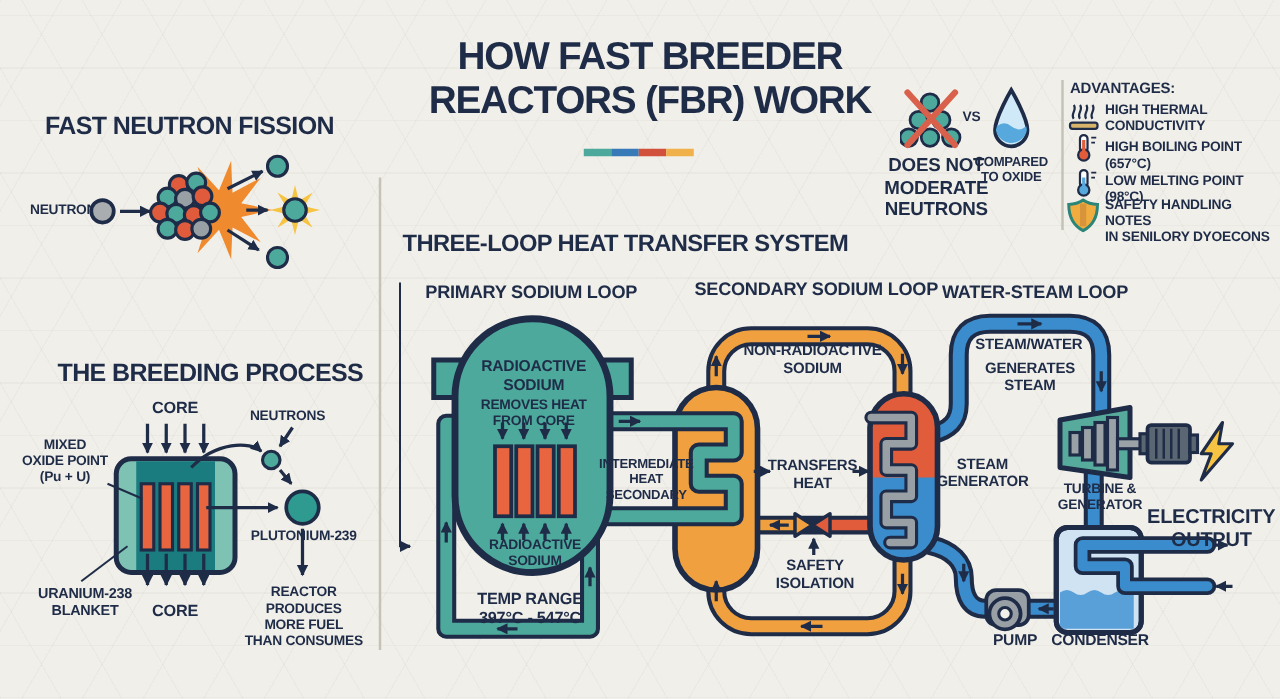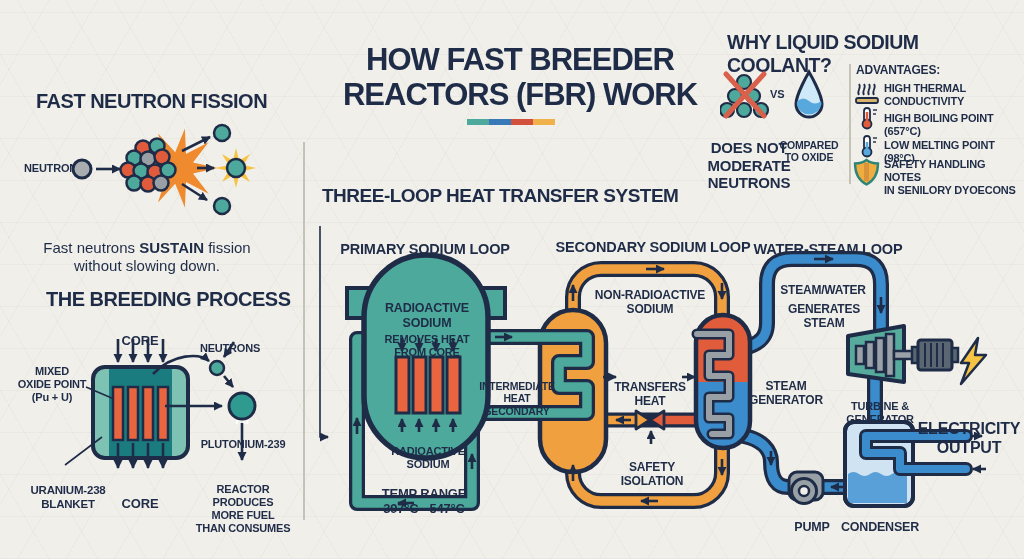--- a/index.html
+++ b/index.html
@@ -9,21 +9,21 @@
     background-image:
       repeating-linear-gradient(0deg, rgba(120,118,108,0.05) 0 1px, transparent 1px 42px),
       repeating-linear-gradient(60deg, rgba(120,118,108,0.05) 0 1px, transparent 1px 42px),
       repeating-linear-gradient(120deg, rgba(120,118,108,0.05) 0 1px, transparent 1px 42px);
     font-family:"Liberation Sans",sans-serif;
   }
   .lbl{
     position:absolute;font-weight:bold;color:#1f2c48;white-space:pre-line;
     line-height:1.18;letter-spacing:-0.2px;font-family:"Liberation Sans",sans-serif;
   }
-  .ctr{text-align:center;transform:translateX(-50%);margin-top:15px;}
+  .ctr{text-align:center;transform:translateX(-50%);}
   .svgabs{position:absolute;}
   .vline{position:absolute;width:1.5px;background:#c5c2b6;}
   .bar{position:absolute;left:467px;top:119px;width:88px;height:6px;display:flex;}
   .bar div{width:22px;height:6px;}
   .seg1{background:#4ca99b}.seg2{background:#3879b8}.seg3{background:#d1513d}.seg4{background:#f0b14a}
   .po{stroke:#1f2c48;stroke-width:16;fill:none;stroke-linecap:round;stroke-linejoin:round}
   .pi{stroke-width:9.5;fill:none;stroke-linecap:round;stroke-linejoin:round}
   .ar{stroke:#1f2c48;stroke-width:2.6;fill:none}
 </style>
 </head>
@@ -38,22 +38,20 @@
       <div class="seg2"></div>
       <div class="seg3"></div>
       <div class="seg4"></div>
   </div>
 
   <div class="vline" style="left:303px;top:142px;height:378px"></div>
   <div class="vline" style="left:849px;top:64px;height:120px"></div>
 
   <div class="lbl" style="left:36px;top:90px;font-size:20px;letter-spacing:-0.5px">FAST NEUTRON FISSION</div>
   <div class="lbl" style="left:24px;top:162px;font-size:11px">NEUTRON</div>
-  <div class="lbl ctr" style="left:147px;top:224px;font-size:15px;font-weight:normal;letter-spacing:0"><span>Fast neutrons </span><b>SUSTAIN</b><span> fission
-without slowing down.</span></div>
 
   <svg class="svgabs" style="left:10px;top:120px" width="290" height="150" viewBox="0 0 290 150">
     <defs>
       <marker id="mF" markerUnits="userSpaceOnUse" markerWidth="11" markerHeight="11" refX="8" refY="4.5" orient="auto">
         <path d="M0,0 L9,4.5 L0,9 Z" fill="#1f2c48"></path>
       </marker>
     </defs>
     <g>
       <polygon fill="#f08a2e" points="208,48 183,53.5 198.6,73.7 176,61.9 174.9,87.4 165.2,63.8 148,82.6 155.7,58.3 130.4,61.7 152,48 130.4,34.3 155.7,37.7 148,13.4 165.2,32.2 174.9,8.6 176,34.1 198.6,22.3 183,42.5"></polygon>
     </g>
@@ -136,21 +134,20 @@
     <line x1="55" y1="150" x2="92" y2="122" stroke="#1f2c48" stroke-width="1.6"></line>
     <path class="ar" d="M 143 59 C 163 38 190 38 199 46" stroke-width="2" marker-end="url(#mB)"></path>
     <line class="ar" x1="224" y1="27" x2="214" y2="42" stroke-width="2" marker-end="url(#mB)"></line>
     <circle cx="207" cy="53" r="7" fill="#4ca99b" stroke="#1f2c48" stroke-width="2.5"></circle>
     <line class="ar" x1="214" y1="61" x2="223" y2="72" stroke-width="2" marker-end="url(#mB)"></line>
     <line class="ar" x1="155" y1="91" x2="212" y2="91" marker-end="url(#mB)"></line>
     <circle cx="232" cy="91" r="13" fill="#2f9b90" stroke="#1f2c48" stroke-width="3"></circle>
     <line class="ar" x1="232" y1="108" x2="232" y2="145" marker-end="url(#mB)"></line>
   </svg>
 
-  <div class="lbl" style="left:727px;top:31px;font-size:19.5px;letter-spacing:-0.5px">WHY LIQUID SODIUM COOLANT?</div>
   <div class="lbl" style="left:770px;top:88px;font-size:11px">VS</div>
   <div class="lbl ctr" style="left:749px;top:124px;font-size:15px">DOES NOT
 MODERATE
 NEUTRONS</div>
   <div class="lbl ctr" style="left:809px;top:124px;font-size:10.5px">COMPARED
 TO OXIDE</div>
   <div class="lbl" style="left:856px;top:63px;font-size:12px">ADVANTAGES:</div>
   <div class="lbl" style="left:884px;top:82px;font-size:11px">HIGH THERMAL
 CONDUCTIVITY</div>
   <div class="lbl" style="left:884px;top:112px;font-size:11px">HIGH BOILING POINT (657°C)</div>

